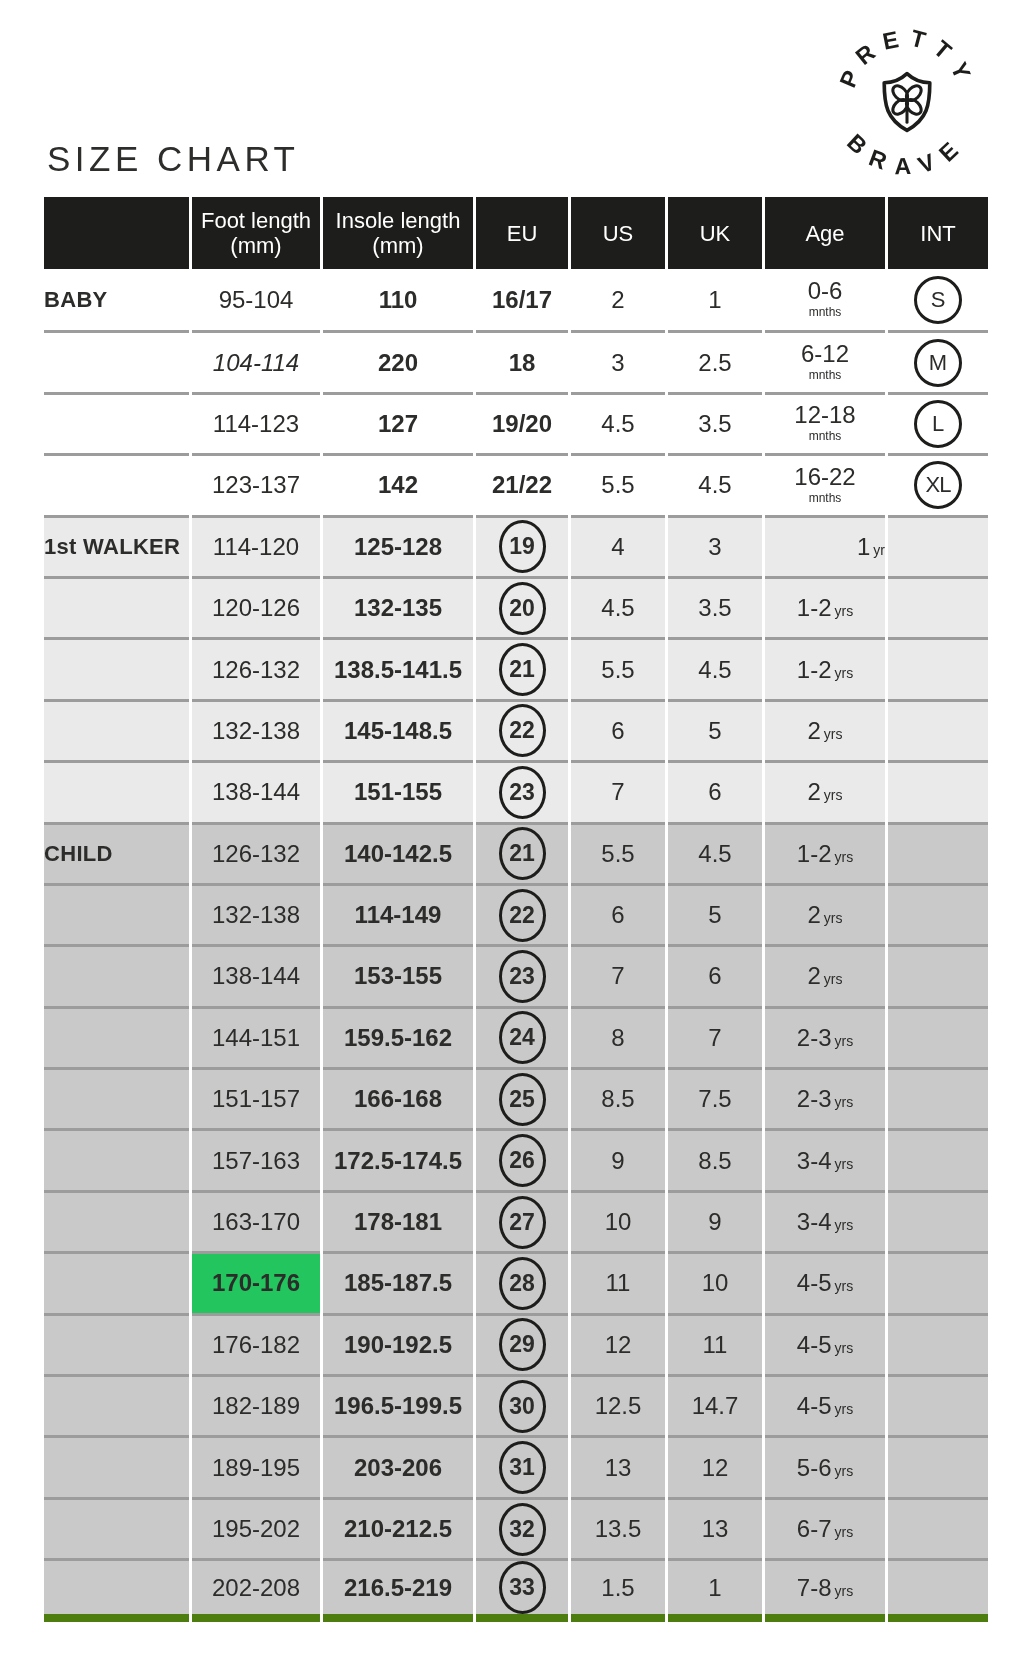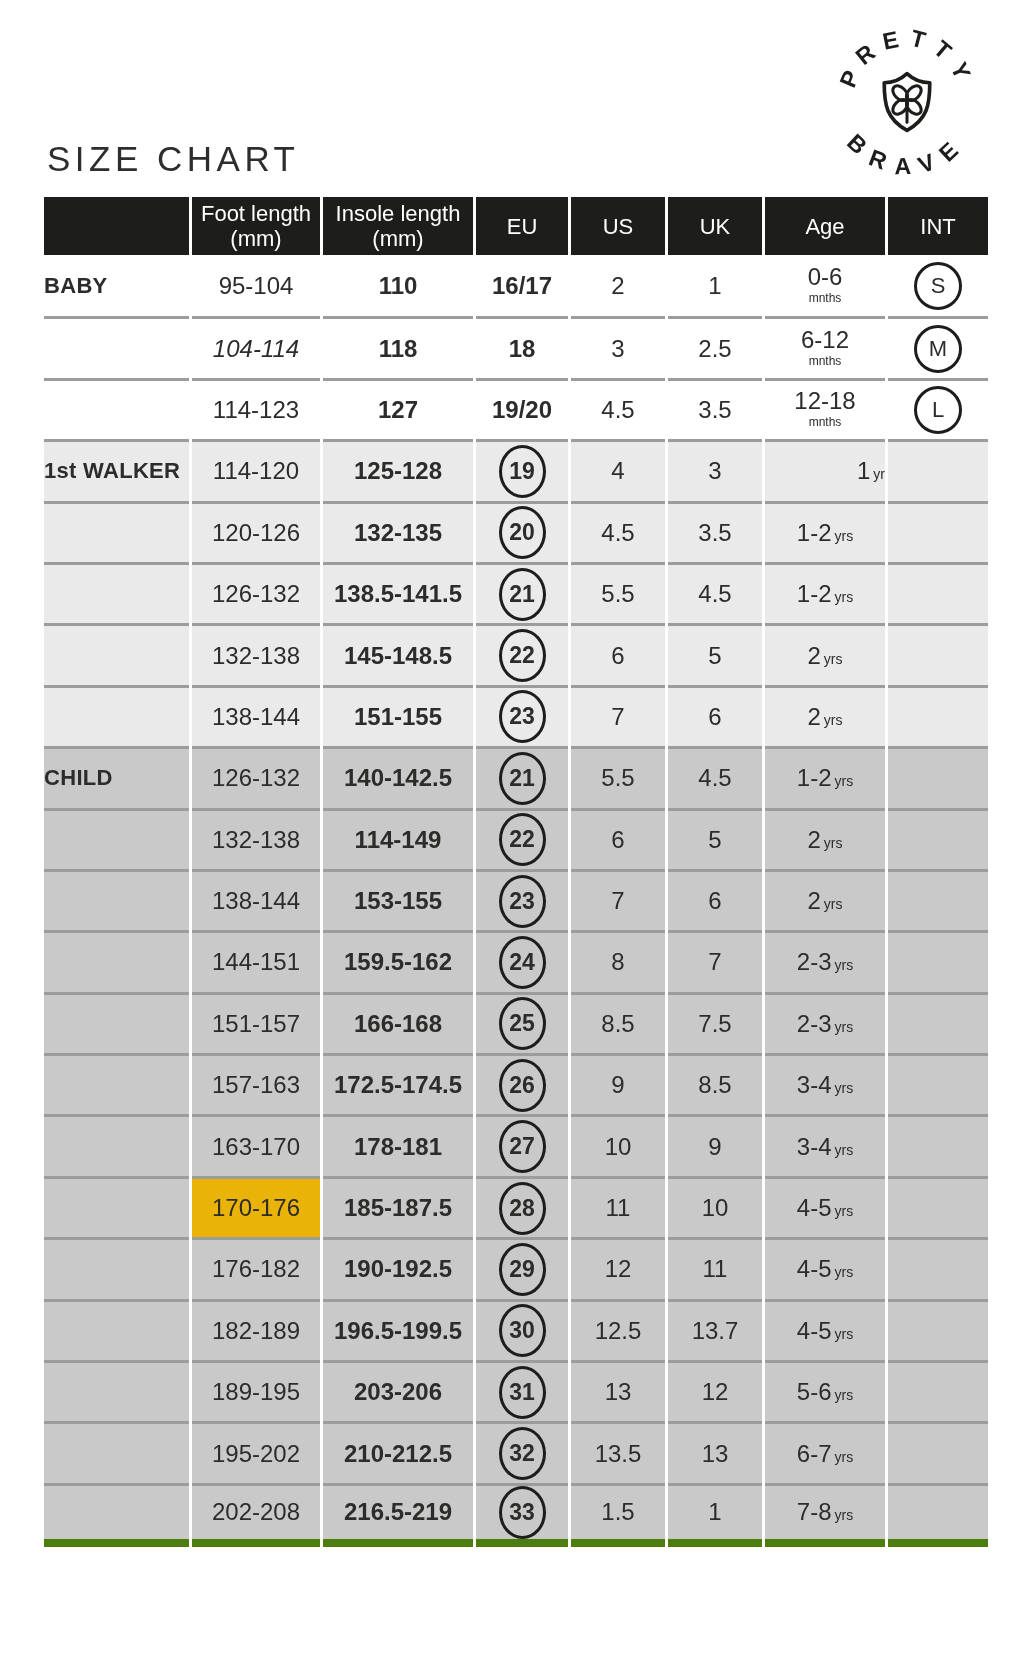--- a/index.html
+++ b/index.html
@@ -17,21 +17,21 @@
   .logo .arc-top { font-size:23px; letter-spacing:9px; }
   .logo .arc-bottom { font-size:23px; letter-spacing:12px; }
 
   table.size-chart {
     position:absolute; left:41px; top:197px; width:950px;
     border-collapse:separate; border-spacing:3px 0; table-layout:fixed;
   }
   table.size-chart th, table.size-chart td { box-sizing:border-box; padding:0; }
 
   thead th {
-    background:#1d1d1b; color:#ffffff; height:58px;
+    background:#1d1d1b; color:#ffffff; height:72px;
     font-size:22px; font-weight:500; text-align:center; vertical-align:middle;
     line-height:25px;
   }
   thead th .sub { display:block; font-size:22px; font-weight:500; }
 
   tbody td {
     height:61.4px; text-align:center; vertical-align:middle;
     font-size:24px; color:#2c2c2a;
     border-top:3px solid #9c9c9c;
   }
@@ -121,21 +121,21 @@
         <td class="uk" style="background: rgb(255, 255, 255);">1</td>
         <td class="age-stacked" style="background: rgb(255, 255, 255);">
           <span class="age-main">0-6</span>
           <span class="age-unit">mnths</span>
         </td>
         <td class="int" style="background: rgb(255, 255, 255);"><span class="int-badge">S</span></td>
       </tr>
       <tr>
         <td class="category" style="background: rgb(255, 255, 255);"></td>
         <td class="foot" style="background: rgb(255, 255, 255); font-style: italic;">104-114</td>
-        <td class="insole" style="background: rgb(255, 255, 255);">118</td>
+        <td class="insole" style="background: rgb(255, 255, 255);">220</td>
         <td class="eu" style="background: rgb(255, 255, 255);">18</td>
         <td class="us" style="background: rgb(255, 255, 255);">3</td>
         <td class="uk" style="background: rgb(255, 255, 255);">2.5</td>
         <td class="age-stacked" style="background: rgb(255, 255, 255);">
           <span class="age-main">6-12</span>
           <span class="age-unit">mnths</span>
         </td>
         <td class="int" style="background: rgb(255, 255, 255);"><span class="int-badge">M</span></td>
       </tr>
       <tr>
@@ -145,20 +145,33 @@
         <td class="eu" style="background: rgb(255, 255, 255);">19/20</td>
         <td class="us" style="background: rgb(255, 255, 255);">4.5</td>
         <td class="uk" style="background: rgb(255, 255, 255);">3.5</td>
         <td class="age-stacked" style="background: rgb(255, 255, 255);">
           <span class="age-main">12-18</span>
           <span class="age-unit">mnths</span>
         </td>
         <td class="int" style="background: rgb(255, 255, 255);"><span class="int-badge">L</span></td>
       </tr>
       <tr>
+        <td class="category" style="background: rgb(255, 255, 255);"></td>
+        <td class="foot" style="background: rgb(255, 255, 255);">123-137</td>
+        <td class="insole" style="background: rgb(255, 255, 255);">142</td>
+        <td class="eu" style="background: rgb(255, 255, 255);">21/22</td>
+        <td class="us" style="background: rgb(255, 255, 255);">5.5</td>
+        <td class="uk" style="background: rgb(255, 255, 255);">4.5</td>
+        <td class="age-stacked" style="background: rgb(255, 255, 255);">
+          <span class="age-main">16-22</span>
+          <span class="age-unit">mnths</span>
+        </td>
+        <td class="int" style="background: rgb(255, 255, 255);"><span class="int-badge wide">XL</span></td>
+      </tr>
+      <tr>
         <td class="category" style="background: rgb(234, 234, 234);">1st WALKER</td>
         <td class="foot" style="background: rgb(234, 234, 234);">114-120</td>
         <td class="insole" style="background: rgb(234, 234, 234);">125-128</td>
         <td class="eu" style="background: rgb(234, 234, 234);"><span class="eu-circle">19</span></td>
         <td class="us" style="background: rgb(234, 234, 234);">4</td>
         <td class="uk" style="background: rgb(234, 234, 234);">3</td>
         <td class="age-inline" style="background: rgb(234, 234, 234); text-align: right;"><span class="age-main">1</span><span class="age-unit">yr</span></td>
         <td class="int" style="background: rgb(234, 234, 234);"></td>
       </tr>
       <tr>
@@ -266,21 +279,21 @@
         <td class="foot" style="background: rgb(201, 201, 201);">163-170</td>
         <td class="insole" style="background: rgb(201, 201, 201);">178-181</td>
         <td class="eu" style="background: rgb(201, 201, 201);"><span class="eu-circle">27</span></td>
         <td class="us" style="background: rgb(201, 201, 201);">10</td>
         <td class="uk" style="background: rgb(201, 201, 201);">9</td>
         <td class="age-inline" style="background: rgb(201, 201, 201);"><span class="age-main">3-4</span><span class="age-unit">yrs</span></td>
         <td class="int" style="background: rgb(201, 201, 201);"></td>
       </tr>
       <tr>
         <td class="category" style="background: rgb(201, 201, 201);"></td>
-        <td class="foot" style="background: #eab308;">170-176</td>
+        <td class="foot" style="background: #22c55e; font-weight: bold;">170-176</td>
         <td class="insole" style="background: rgb(201, 201, 201);">185-187.5</td>
         <td class="eu" style="background: rgb(201, 201, 201);"><span class="eu-circle">28</span></td>
         <td class="us" style="background: rgb(201, 201, 201);">11</td>
         <td class="uk" style="background: rgb(201, 201, 201);">10</td>
         <td class="age-inline" style="background: rgb(201, 201, 201);"><span class="age-main">4-5</span><span class="age-unit">yrs</span></td>
         <td class="int" style="background: rgb(201, 201, 201);"></td>
       </tr>
       <tr>
         <td class="category" style="background: rgb(201, 201, 201);"></td>
         <td class="foot" style="background: rgb(201, 201, 201);">176-182</td>
@@ -290,21 +303,21 @@
         <td class="uk" style="background: rgb(201, 201, 201);">11</td>
         <td class="age-inline" style="background: rgb(201, 201, 201);"><span class="age-main">4-5</span><span class="age-unit">yrs</span></td>
         <td class="int" style="background: rgb(201, 201, 201);"></td>
       </tr>
       <tr>
         <td class="category" style="background: rgb(201, 201, 201);"></td>
         <td class="foot" style="background: rgb(201, 201, 201);">182-189</td>
         <td class="insole" style="background: rgb(201, 201, 201);">196.5-199.5</td>
         <td class="eu" style="background: rgb(201, 201, 201);"><span class="eu-circle">30</span></td>
         <td class="us" style="background: rgb(201, 201, 201);">12.5</td>
-        <td class="uk" style="background: rgb(201, 201, 201);">13.7</td>
+        <td class="uk" style="background: rgb(201, 201, 201);">14.7</td>
         <td class="age-inline" style="background: rgb(201, 201, 201);"><span class="age-main">4-5</span><span class="age-unit">yrs</span></td>
         <td class="int" style="background: rgb(201, 201, 201);"></td>
       </tr>
       <tr>
         <td class="category" style="background: rgb(201, 201, 201);"></td>
         <td class="foot" style="background: rgb(201, 201, 201);">189-195</td>
         <td class="insole" style="background: rgb(201, 201, 201);">203-206</td>
         <td class="eu" style="background: rgb(201, 201, 201);"><span class="eu-circle">31</span></td>
         <td class="us" style="background: rgb(201, 201, 201);">13</td>
         <td class="uk" style="background: rgb(201, 201, 201);">12</td>

